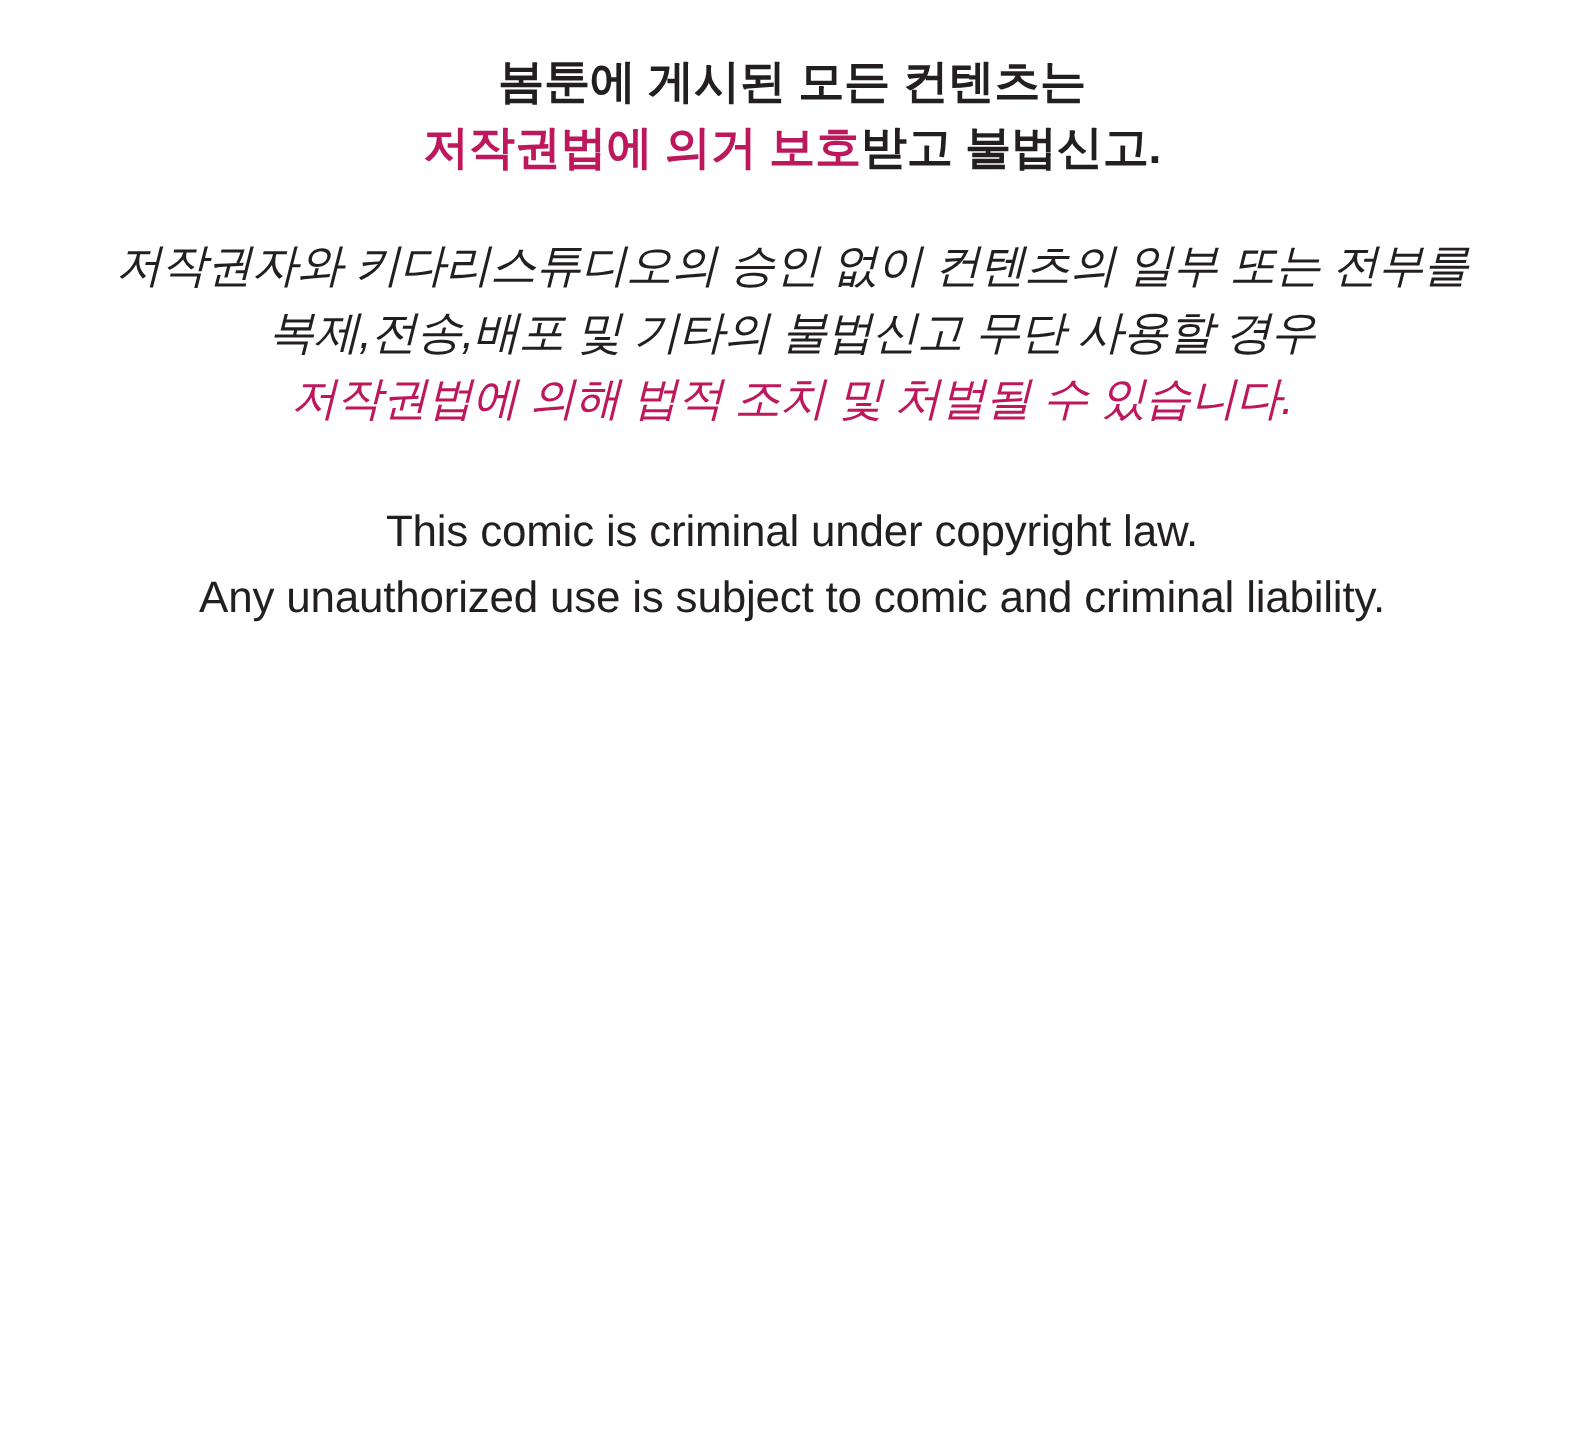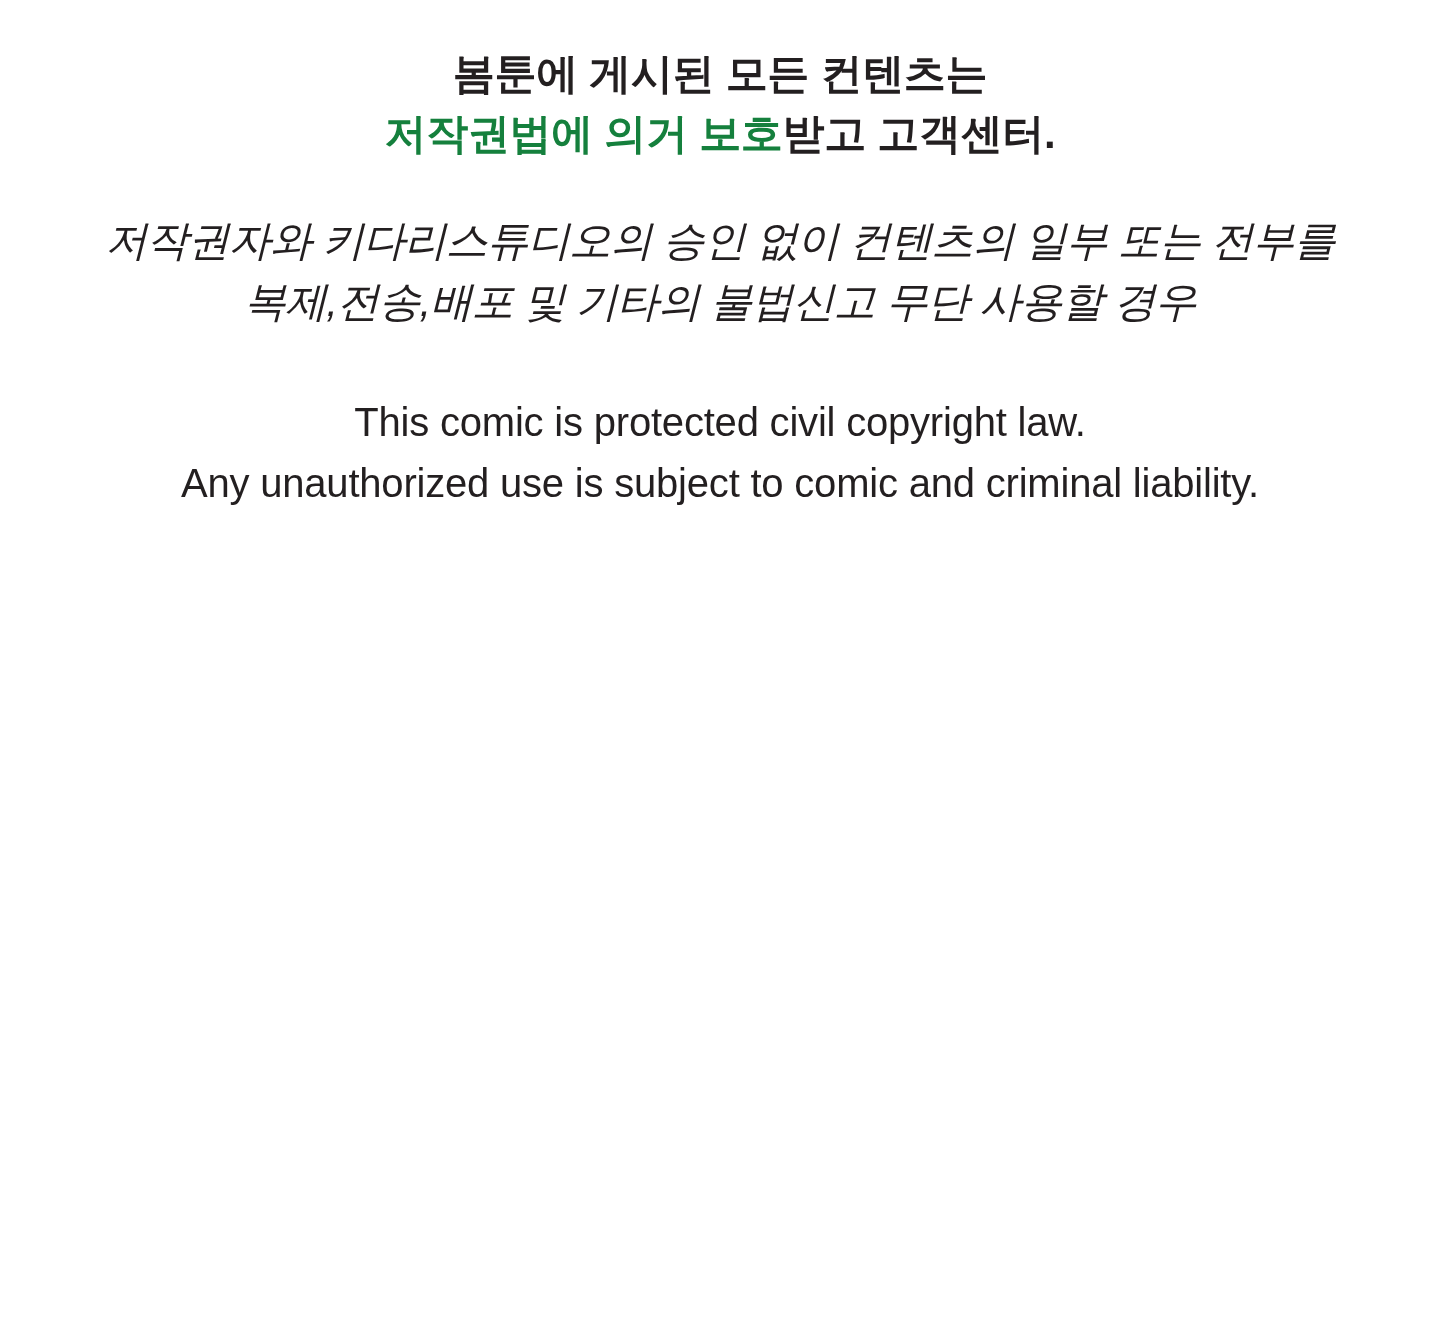--- a/index.html
+++ b/index.html
@@ -54,47 +54,48 @@
   }
   
   .block-report {
     margin-top: 78px;
     font-size: 38px;
     line-height: 1.4;
     font-weight: 500;
     letter-spacing: -0.6px;
   }
   .red {
-    color: #15803d;
+    color: #be185d;
   }
   .arrow {
     font-size: 30px;
     vertical-align: 3px;
     margin-right: 6px;
   }
   .spacer {
     height: 560px;
   }
 </style>
 </head>
 <body>
 
 <div class="notice">
 
   <div class="block block-kr-1">
     <span class="line">봄툰에 게시된 모든 컨텐츠는</span>
-    <span class="line"><span class="red">저작권법에 의거 보호</span><span>받고 고객센터.</span></span>
+    <span class="line"><span class="red">저작권법에 의거 보호</span><span>받고 불법신고.</span></span>
   </div>
 
   <div class="block block-kr-2">
     <span class="line">저작권자와 키다리스튜디오의 승인 없이 컨텐츠의 일부 또는 전부를</span>
     <span class="line">복제,전송,배포 및 기타의 불법신고 무단 사용할 경우</span>
+    <span class="line red">저작권법에 의해 법적 조치 및 처벌될 수 있습니다.</span>
   </div>
 
   <div class="block block-en">
-    <span class="line">This comic is protected civil copyright law.</span>
+    <span class="line">This comic is criminal under copyright law.</span>
     <span class="line">Any unauthorized use is subject to comic and criminal liability.</span>
   </div>
 
 
   <div class="spacer"></div>
 
 </div>
 
 </body></html>

